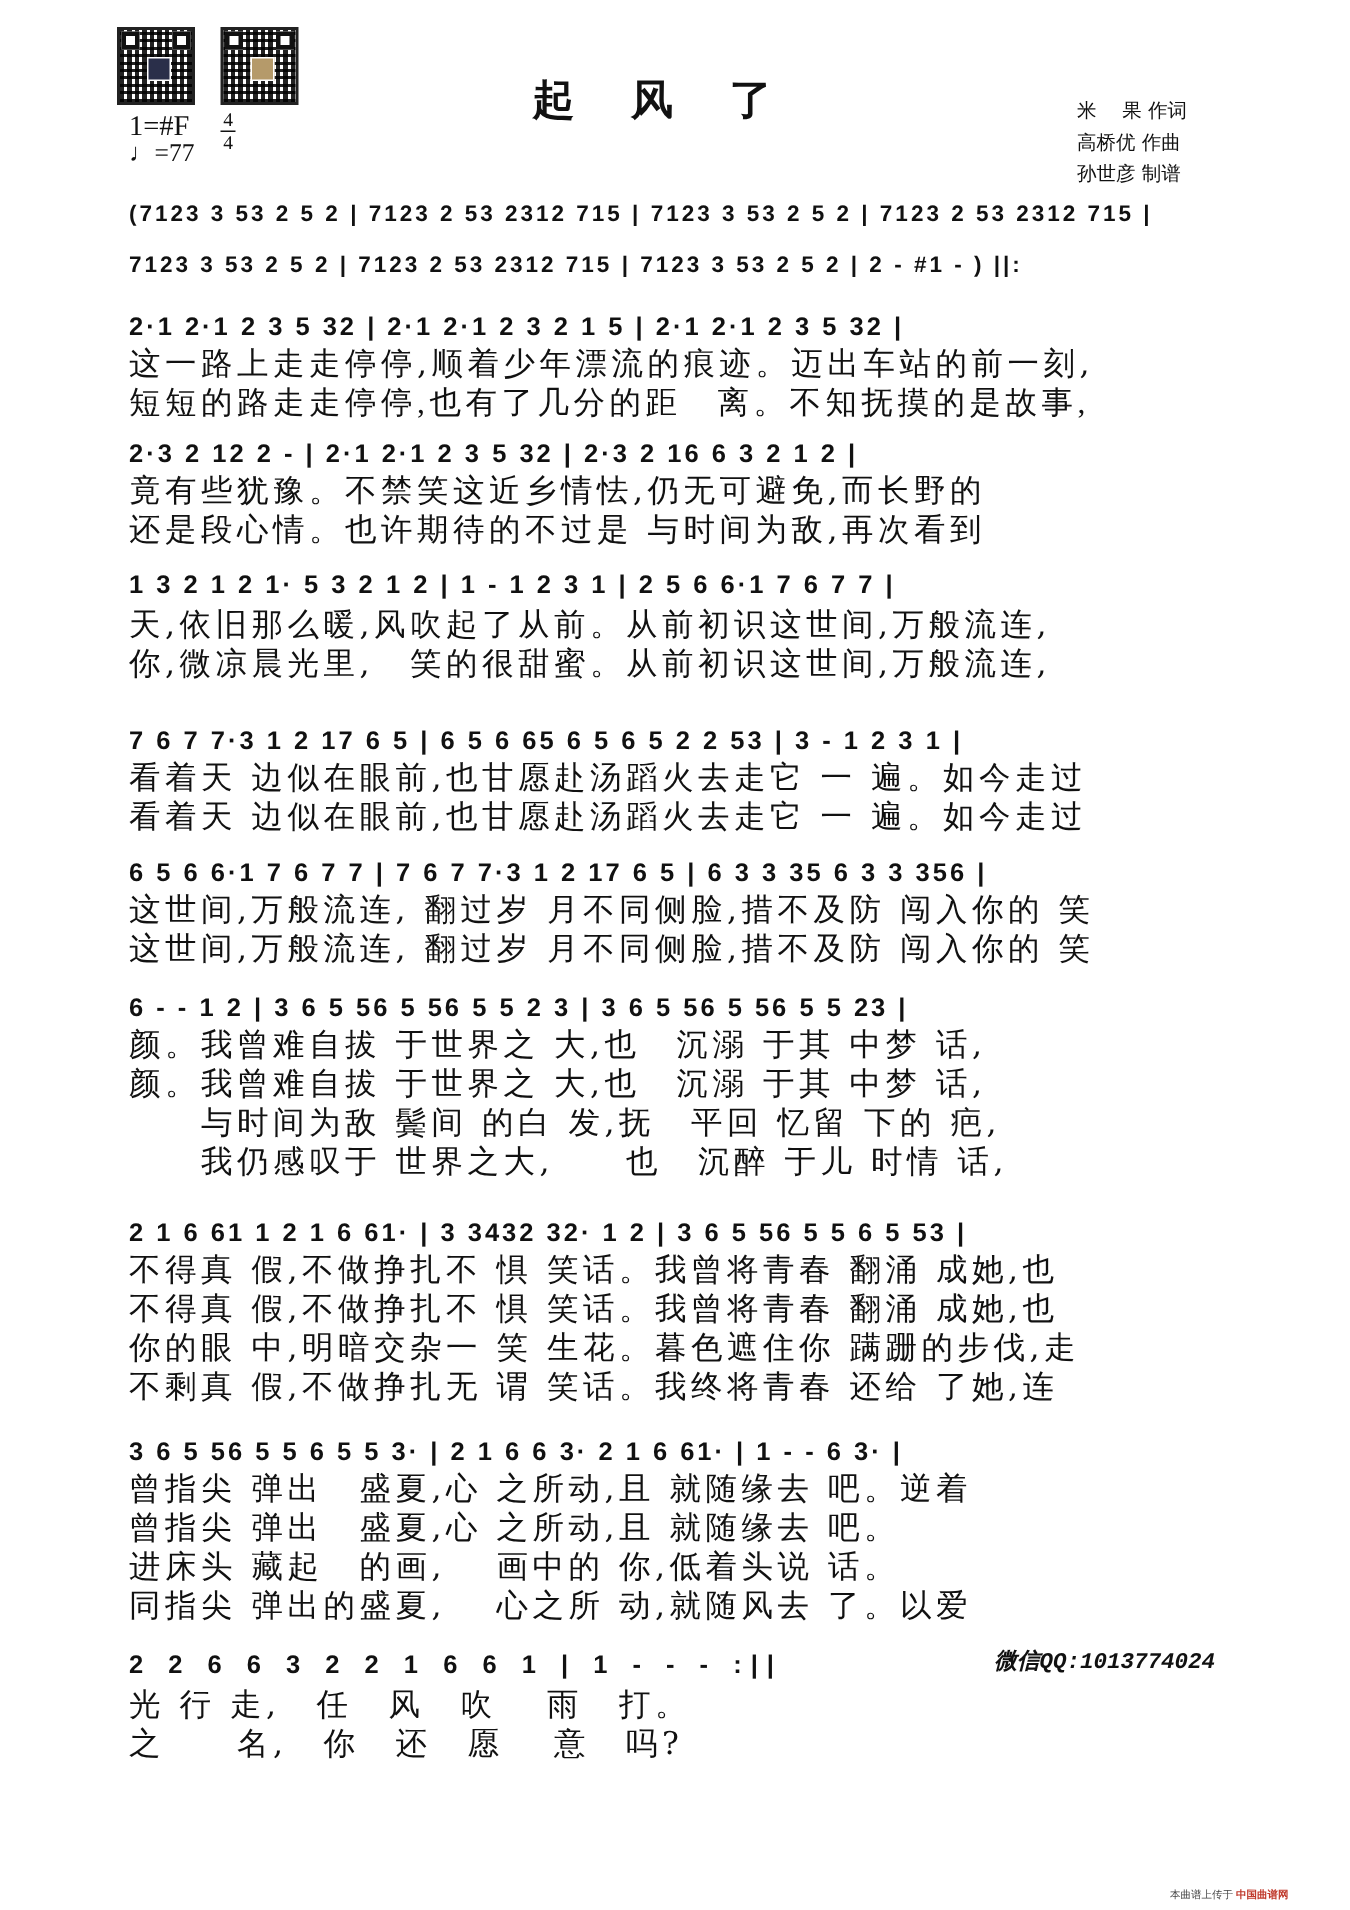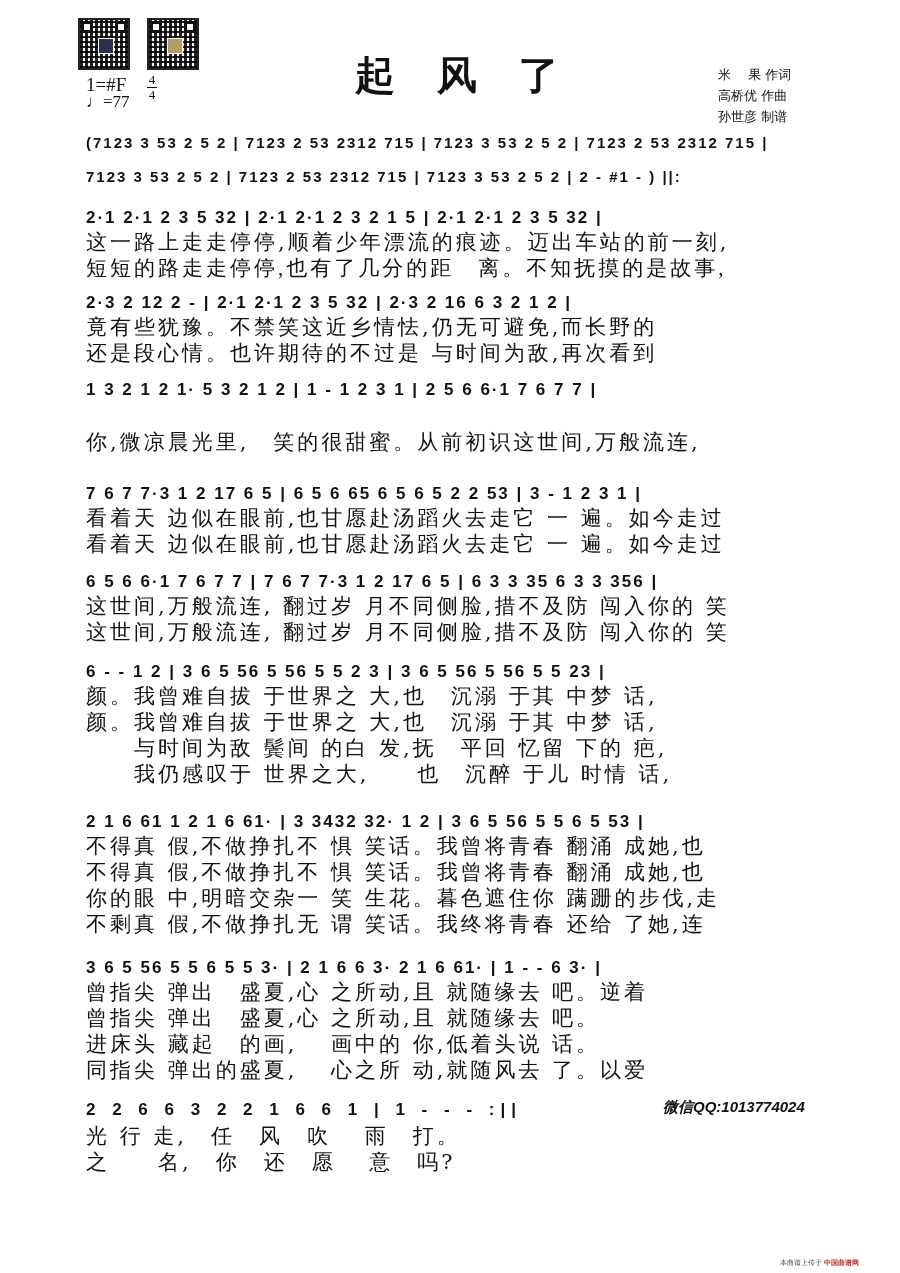--- a/index.html
+++ b/index.html
@@ -14,28 +14,28 @@
   .qr .c { position:absolute; left:18px; top:18px; width:14px; height:14px; background:#6a5a3a; border:1px solid #fff; }
   #qr1 { left:78px; }
   #qr2 { left:147px; }
   #qr1 .c { background:#2a2f4a; }
   #qr2 .c { background:#b59a6a; }
   .meta-key { position:absolute; left:86px; top:76px; font-family:"Liberation Serif","DejaVu Serif",serif; font-size:19px; line-height:17px; }
   .meta-key .k1 { display:block; }
   .meta-key .k2 { display:block; font-size:17px; }
   .timesig { position:absolute; left:147px; top:74px; font-family:"Liberation Serif",serif; font-weight:normal; font-size:13px; line-height:12px; text-align:center; }
   .timesig .bar { display:block; border-top:1px solid #111; width:10px; margin:1px 0; }
-  .title { position:absolute; left:355px; top:48px; font-family:"DejaVu Serif",serif; font-weight:bold; font-size:40px; letter-spacing:14px; }
+  .title { position:absolute; left:355px; top:48px; font-family:"DejaVu Serif",serif; font-weight:bold; font-size:28px; letter-spacing:14px; }
   .credits { position:absolute; left:718px; top:64px; font-family:"DejaVu Serif",serif; font-size:13px; line-height:21px; }
   .credits div { white-space:pre; }
 
   .sys { position:absolute; left:86px; width:740px; }
   .notes { position:absolute; left:0; right:0; font-family:"Liberation Sans","DejaVu Sans",sans-serif; font-size:17px; font-weight:bold; letter-spacing:2px; white-space:pre; }
   .lyr { position:absolute; left:0; right:0; font-family:"DejaVu Serif",serif; font-size:21px; letter-spacing:3px; white-space:pre; line-height:25px; }
-  .qq { position:absolute; left:663px; top:1098px; font-family:Liberation Sans, sans-serif; font-style:italic; font-size:15px; font-weight:bold; }
+  .qq { position:absolute; left:663px; top:1098px; font-family:Liberation Mono, monospace; font-style:italic; font-size:15px; font-weight:bold; }
   .footer { position:absolute; left:780px; top:1258px; font-size:7px; color:#444; }
   .footer .brand { color:#c0392b; font-weight:bold; }
 </style>
 </head>
 <body>
 
 <div class="qr" id="qr1">
     <span class="c"></span>
   </div>
 <div class="qr" id="qr2">
@@ -74,20 +74,21 @@
 </div>
 
 <div class="sys" style="top:293px;height:80px;">
   <div class="notes" style="top:0;">2·3 2 12 2 - | 2·1 2·1 2 3 5 32 | 2·3 2 16 6 3 2 1 2 |</div>
   <div class="lyr" style="top:22px;">竟有些犹豫。不禁笑这近乡情怯,仍无可避免,而长野的</div>
   <div class="lyr" style="top:48px;">还是段心情。也许期待的不过是 与时间为敌,再次看到</div>
 </div>
 
 <div class="sys" style="top:380px;height:80px;">
   <div class="notes" style="top:0;">1 3 2 1 2 1· 5 3 2 1 2 | 1 - 1 2 3 1 | 2 5 6 6·1 7 6 7 7 |</div>
+  <div class="lyr" style="top:24px;">天,依旧那么暖,风吹起了从前。从前初识这世间,万般流连,</div>
   <div class="lyr" style="top:50px;">你,微凉晨光里,　笑的很甜蜜。从前初识这世间,万般流连,</div>
 </div>
 
 <div class="sys" style="top:484px;height:80px;">
   <div class="notes" style="top:0;">7 6 7 7·3 1 2 17 6 5 | 6 5 6 65 6 5 6 5 2 2 53 | 3 - 1 2 3 1 |</div>
   <div class="lyr" style="top:22px;">看着天 边似在眼前,也甘愿赴汤蹈火去走它 一 遍。如今走过</div>
   <div class="lyr" style="top:48px;">看着天 边似在眼前,也甘愿赴汤蹈火去走它 一 遍。如今走过</div>
 </div>
 
 <div class="sys" style="top:572px;height:80px;">

